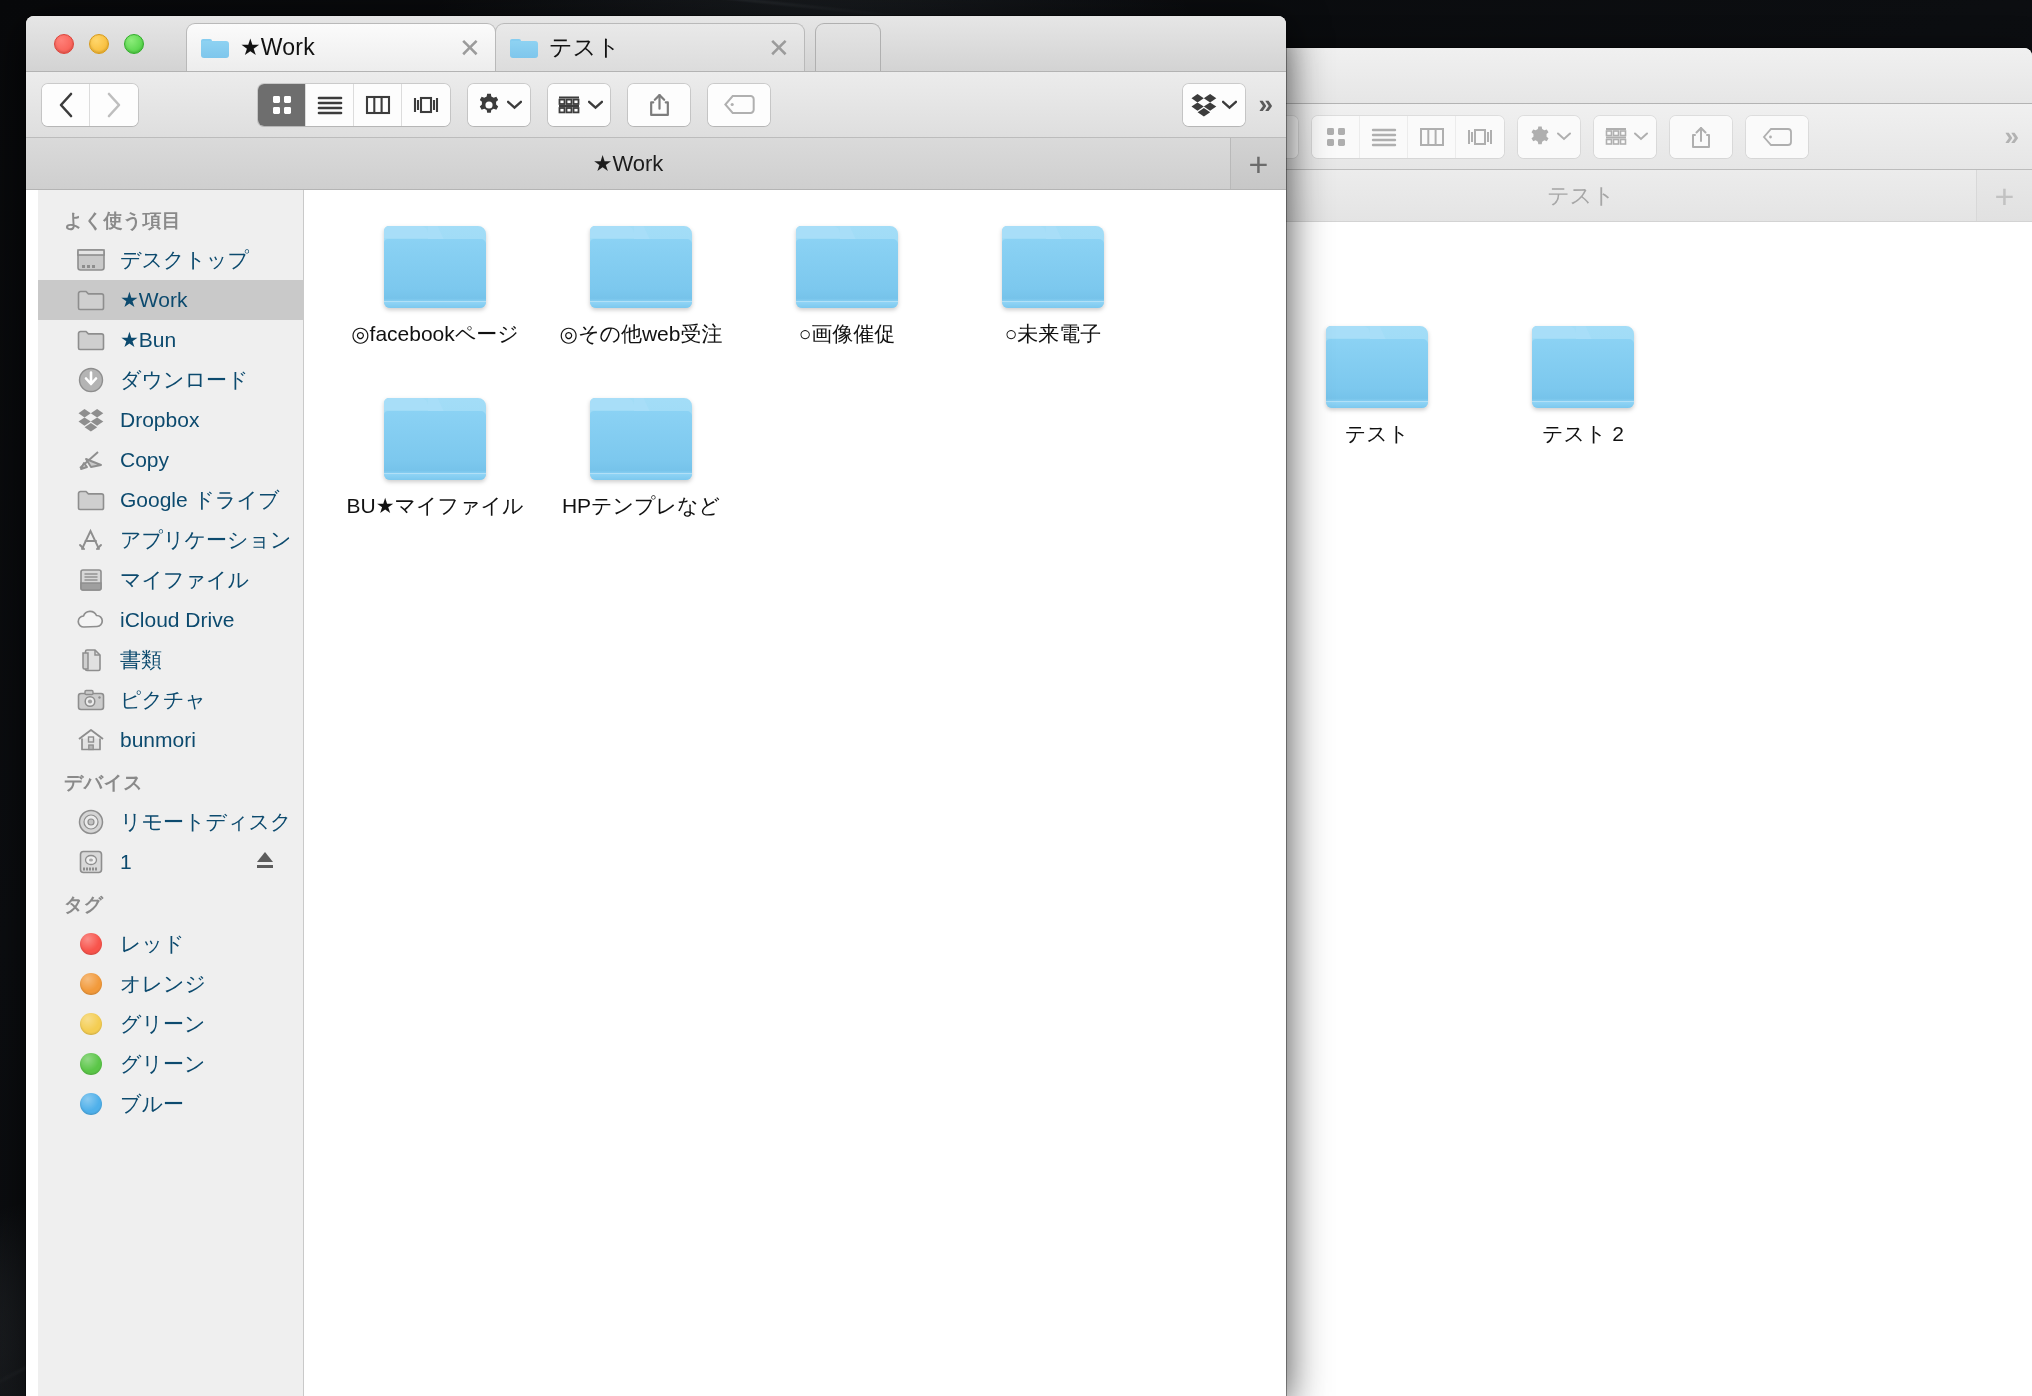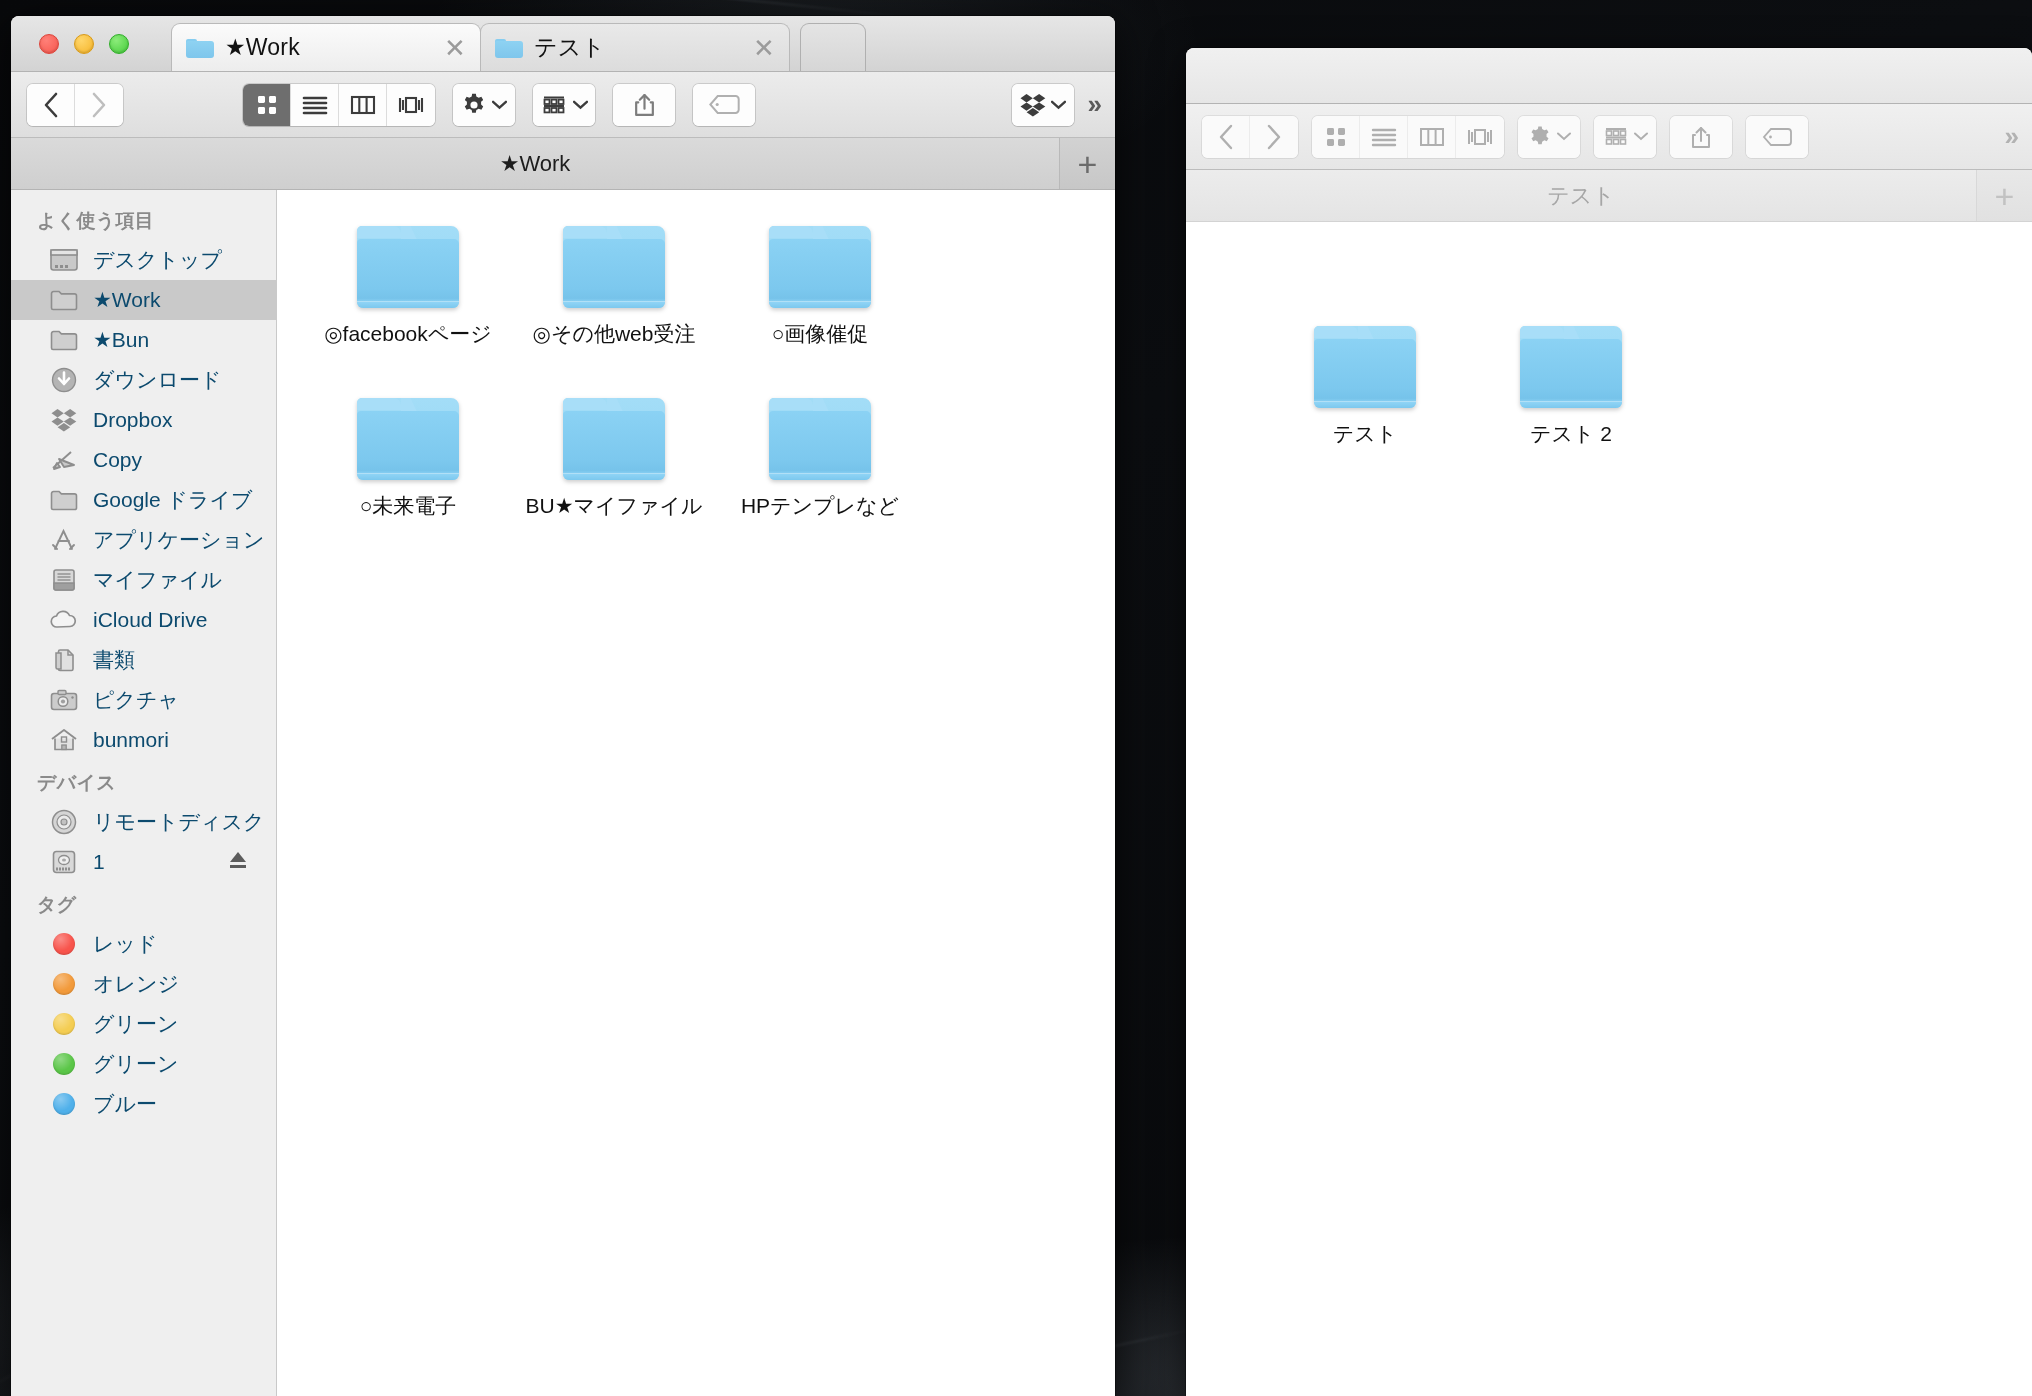--- a/index.html
+++ b/index.html
@@ -20,21 +20,21 @@
       linear-gradient(155deg,#08090b 0%,#0c0e11 40%,#090a0c 100%);
   }
   #desktop .streak {
     position:absolute; background:linear-gradient(90deg,rgba(0,0,0,0),rgba(215,230,240,.30),rgba(0,0,0,0));
     height:2px; border-radius:2px; filter:blur(1.2px);
   }
 
   
   .window { position:absolute; overflow:hidden; }
   .win-main {
-    left:11px; top:16px; width:1104px; height:1380px;
+    left:26px; top:16px; width:1260px; height:1380px;
     border-radius:8px 8px 0 0;
     box-shadow:0 10px 42px rgba(0,0,0,.75), 0 0 0 1px rgba(0,0,0,.35);
     background:#fff;
   }
   .win-second {
     left:1186px; top:48px; width:846px; height:1348px;
     border-radius:8px 8px 0 0;
     box-shadow:0 8px 34px rgba(0,0,0,.6), 0 0 0 1px rgba(0,0,0,.3);
     background:#fff;
   }
@@ -99,21 +99,21 @@
   .titlerow .title { flex:1; display:flex; align-items:center; justify-content:center;
                      font-size:22px; color:#1d1d1d; }
   .titlerow .plus { width:56px; display:flex; align-items:center; justify-content:center;
                     border-left:1px solid #b9b9b9; background:linear-gradient(#d2d2d2,#c7c7c7);
                     font-size:34px; color:#6b6b6b; font-weight:300; line-height:1; }
   .inactive-win .titlerow { background:linear-gradient(#ececec,#e4e4e4); border-bottom-color:#d3d3d3; }
   .inactive-win .titlerow .title { color:#a6a6a6; }
   .inactive-win .titlerow .plus { background:linear-gradient(#e8e8e8,#e1e1e1); border-left-color:#d8d8d8; color:#c2c2c2; }
 
   
-  .winbody { display:flex; height:calc(100% - 56px - 66px - 52px); }
+  .winbody { display:flex; height:calc(100% - 56px - 66px - 52px);padding-left:12px; }
   .sidebar { width:266px; background:#efefef; border-right:1px solid #c9c9c9; overflow:hidden; padding-top:8px; flex:0 0 266px; }
   .sb-head { font-size:19px; font-weight:bold; color:#8a8a8a; padding:10px 0 6px 26px; letter-spacing:.3px; }
   .sb-item { height:40px; display:flex; align-items:center; padding-left:38px; gap:14px; position:relative; }
   .sb-item.selected { background:#c9c9c9; }
   .sb-label { font-size:21px; color:#0c4a6e; white-space:nowrap; }
   .sb-icon { width:30px; height:26px; flex:0 0 30px; display:flex; align-items:center; justify-content:center; }
   .eject { position:absolute; right:26px; top:50%; transform:translateY(-50%); }
   .tagdot { width:22px; height:22px; border-radius:50%; flex:0 0 22px; box-shadow:inset 0 -1px 2px rgba(0,0,0,.18); }
 
   .content { flex:1; background:#fff; position:relative; overflow:hidden; }

